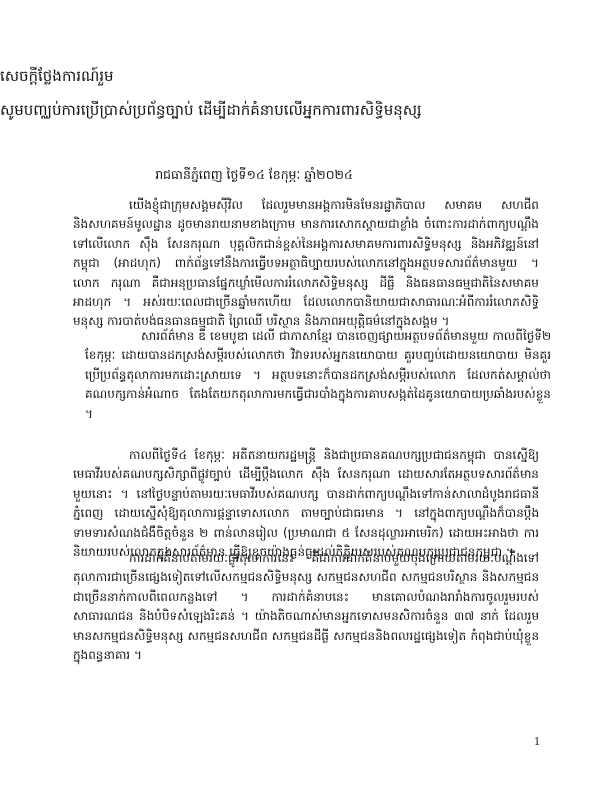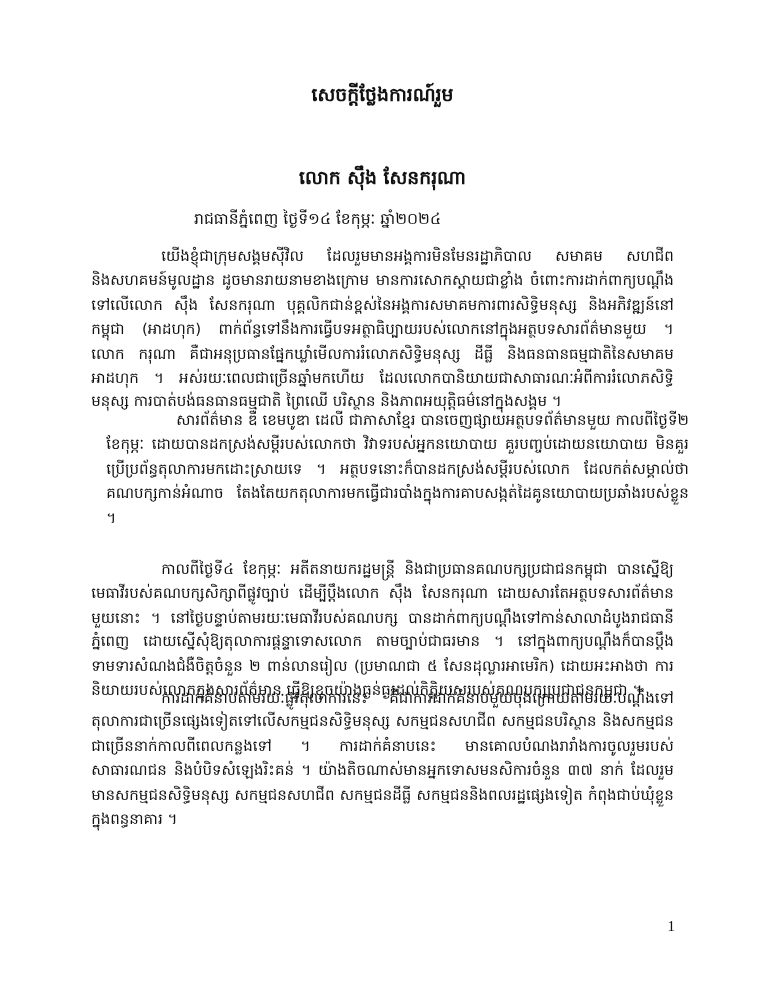--- a/index.html
+++ b/index.html
@@ -1,39 +1,39 @@
 <!DOCTYPE html>
 <html><head>
 <meta charset="utf-8">
 <style>
   html, body { margin: 0; padding: 0; background: #ffffff; }
   body { width: 612px; height: 792px; position: relative; overflow: hidden;
          font-family: "DejaVu Sans", sans-serif; color: #111111; }
   .page { position: absolute; left: 0; top: 0; width: 612px; height: 792px; background: #ffffff; }
-  .title { position: absolute; left: 0; width: 612px; text-align: center;
-           font-weight: bold; font-size: 15px; line-height: 20px; white-space: nowrap; }
+  .title { position: absolute; left: 0; width: 612px; 
+           font-weight: normal; font-size: 15px; line-height: 20px; white-space: nowrap; }
   .t1 { top: 66px; }
   .t2 { top: 100px; }
   .t3 { top: 132px; }
   .dateline { position: absolute; top: 166px; left: 0; width: 508px; text-align: center;
               font-size: 12.5px; line-height: 18px; white-space: nowrap; }
   .para { position: absolute; left: 73px; width: 466px; font-size: 12px;
           line-height: 19.4px; text-align: justify; text-indent: 56px; margin: 0; }
   .p1 { top: 196px; }
   .p2 { top: 327px; margin-left: 12px; }
   .p3 { top: 446px; }
   .p4 { top: 549px; }
   .pagenum { position: absolute; left: 534px; top: 734px; font-family: "Liberation Serif", serif;
              font-size: 12px; line-height: 14px; }
 </style>
 </head>
 <body>
 
 <div class="page">
   <div class="title t1">សេចក្តីថ្លែងការណ៍រួម</div>
-  <div class="title t3">លោក ស៊ឹង សែនករុណា</div>
+  <div class="title t2">សូមបញ្ឈប់ការប្រើប្រាស់ប្រព័ន្ធច្បាប់ ដើម្បីដាក់គំនាបលើអ្នកការពារសិទ្ធិមនុស្ស</div>
   <div class="dateline">រាជធានីភ្នំពេញ ថ្ងៃទី១៤ ខែកុម្ភៈ ឆ្នាំ២០២៤</div>
   <p class="para p1">យើងខ្ញុំជាក្រុមសង្គមស៊ីវិល ដែលរួមមានអង្គការមិនមែនរដ្ឋាភិបាល សមាគម សហជីព និងសហគមន៍មូលដ្ឋាន ដូចមានរាយនាមខាងក្រោម មានការសោកស្តាយជាខ្លាំង ចំពោះការដាក់ពាក្យបណ្តឹង ទៅលើលោក ស៊ឹង សែនករុណា បុគ្គលិកជាន់ខ្ពស់នៃអង្គការសមាគមការពារសិទ្ធិមនុស្ស និងអភិវឌ្ឍន៍នៅកម្ពុជា (អាដហុក) ពាក់ព័ន្ធទៅនឹងការធ្វើបទអត្ថាធិប្បាយរបស់លោកនៅក្នុងអត្ថបទសារព័ត៌មានមួយ ។ លោក ករុណា គឺជាអនុប្រធានផ្នែកឃ្លាំមើលការរំលោភសិទ្ធិមនុស្ស ដីធ្លី និងធនធានធម្មជាតិនៃសមាគម អាដហុក ។ អស់រយៈពេលជាច្រើនឆ្នាំមកហើយ ដែលលោកបានិយាយជាសាធារណៈអំពីការរំលោភសិទ្ធិមនុស្ស ការបាត់បង់ធនធានធម្មជាតិ ព្រៃឈើ បរិស្ថាន និងភាពអយុត្តិធម៌នៅក្នុងសង្គម ។</p>
   <p class="para p2">សារព័ត៌មាន ឌឺ ខេមបូឌា ដេលី ជាភាសាខ្មែរ បានចេញផ្សាយអត្ថបទព័ត៌មានមួយ កាលពីថ្ងៃទី២ ខែកុម្ភៈ ដោយបានដកស្រង់សម្តីរបស់លោកថា វិវាទរបស់អ្នកនយោបាយ គួរបញ្ចប់ដោយនយោបាយ មិនគួរប្រើប្រព័ន្ធតុលាការមកដោះស្រាយទេ ។ អត្ថបទនោះក៏បានដកស្រង់សម្តីរបស់លោក ដែលកត់សម្គាល់ថា គណបក្សកាន់អំណាច តែងតែយកតុលាការមកធ្វើជារបាំងក្នុងការគាបសង្កត់ដៃគូនយោបាយប្រឆាំងរបស់ខ្លួន ។</p>
   <p class="para p3">កាលពីថ្ងៃទី៤ ខែកុម្ភៈ អតីតនាយករដ្ឋមន្ត្រី និងជាប្រធានគណបក្សប្រជាជនកម្ពុជា បានស្នើឱ្យមេធាវីរបស់គណបក្សសិក្សាពីផ្លូវច្បាប់ ដើម្បីប្តឹងលោក ស៊ឹង សែនករុណា ដោយសារតែអត្ថបទសារព័ត៌មានមួយនោះ ។ នៅថ្ងៃបន្ទាប់តាមរយៈមេធាវីរបស់គណបក្ស បានដាក់ពាក្យបណ្តឹងទៅកាន់សាលាដំបូងរាជធានីភ្នំពេញ ដោយស្នើសុំឱ្យតុលាការផ្តន្ទាទោសលោក តាមច្បាប់ជាធរមាន ។ នៅក្នុងពាក្យបណ្តឹងក៏បានប្តឹងទាមទារសំណងជំងឺចិត្តចំនួន ២ ពាន់លានរៀល (ប្រមាណជា ៥ សែនដុល្លារអាមេរិក) ដោយអះអាងថា ការនិយាយរបស់លោកក្នុងសារព័ត៌មាន ធ្វើឱ្យខូចយ៉ាងធ្ងន់ធ្ងរដល់កិត្តិយសរបស់គណបក្សប្រជាជនកម្ពុជា ។</p>
   <p class="para p4">ការដាក់គំនាបតាមរយៈផ្លូវតុលាការនេះ គឺជាការដាក់គំនាបមួយចុងក្រោយតាមរយៈបណ្តឹងទៅតុលាការជាច្រើនផ្សេងទៀតទៅលើសកម្មជនសិទ្ធិមនុស្ស សកម្មជនសហជីព សកម្មជនបរិស្ថាន និងសកម្មជនជាច្រើននាក់កាលពីពេលកន្លងទៅ ។ ការដាក់គំនាបនេះ មានគោលបំណងរារាំងការចូលរួមរបស់សាធារណជន និងបំបិទសំឡេងរិះគន់ ។ យ៉ាងតិចណាស់មានអ្នកទោសមនសិការចំនួន ៣៧ នាក់ ដែលរួមមានសកម្មជនសិទ្ធិមនុស្ស សកម្មជនសហជីព សកម្មជនដីធ្លី សកម្មជននិងពលរដ្ឋផ្សេងទៀត កំពុងជាប់ឃុំខ្លួនក្នុងពន្ធនាគារ ។</p>
   <div class="pagenum">1</div>
 </div>
 
 </body></html>

